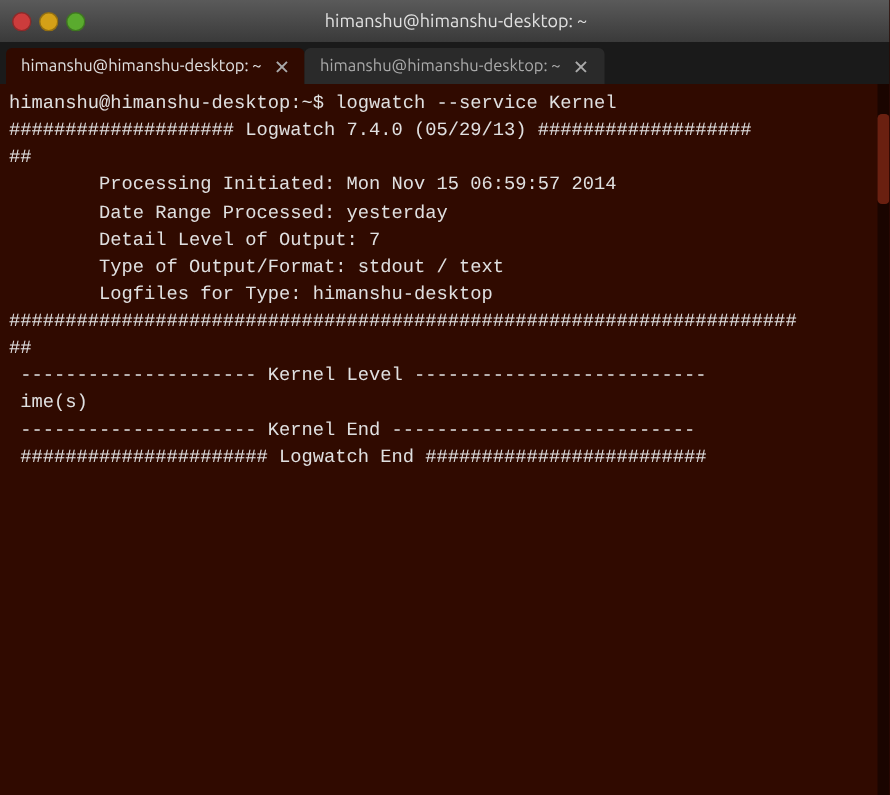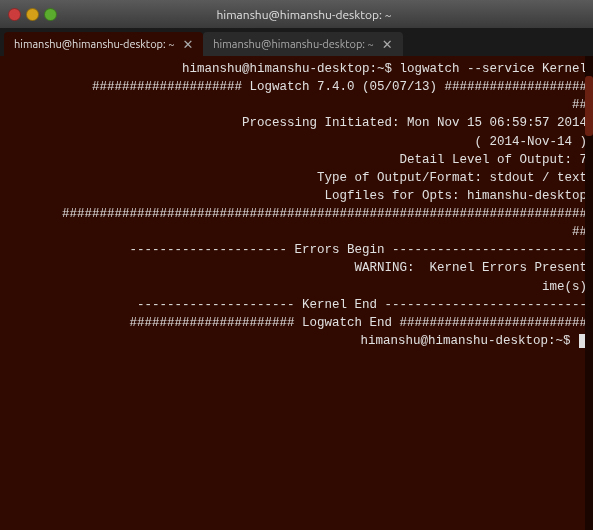--- a/index.html
+++ b/index.html
@@ -80,21 +80,20 @@
     
     .terminal {
       background: #300a00;
       color: #e0e0e0;
       font-size: 12.5px;
       font-family: 'Courier New', Courier, monospace;
       padding: 4px 6px;
       height: calc(530px - 28px - 28px);
       overflow: hidden;
       position: relative;
-      text-align: right;
     }
     .line {
       white-space: pre;
       line-height: 1.45;
       display: block;
     }
     
     .scrollbar {
       position: absolute;
       right: 0;
@@ -132,38 +131,36 @@
   <div class="tab inactive">
     <span>himanshu@himanshu-desktop: ~</span>
     <span class="tab-close">✕</span>
   </div>
 </div>
 
 <div class="terminal">
   <div id="terminal-lines">
       <div class="line">himanshu@himanshu-desktop:~$ logwatch --service Kernel</div>
       <div class="line"></div>
-      <div class="line">#################### Logwatch 7.4.0 (05/07/13) ###################</div>
+      <div class="line">#################### Logwatch 7.4.0 (05/29/13) ###################</div>
       <div class="line">##</div>
       <div class="line">        Processing Initiated: Mon Nov 15 06:59:57 2014</div>
-      <div class="line">                              ( 2014-Nov-14 )</div>
+      <div class="line">        Date Range Processed: yesterday</div>
       <div class="line">        Detail Level of Output: 7</div>
       <div class="line">        Type of Output/Format: stdout / text</div>
-      <div class="line">        Logfiles for Opts: himanshu-desktop</div>
+      <div class="line">        Logfiles for Type: himanshu-desktop</div>
       <div class="line">######################################################################</div>
       <div class="line">##</div>
       <div class="line"></div>
-      <div class="line"> --------------------- Errors Begin --------------------------</div>
+      <div class="line"> --------------------- Kernel Level --------------------------</div>
       <div class="line"></div>
-      <div class="line"> WARNING:  Kernel Errors Present</div>
       <div class="line"> ime(s)</div>
       <div class="line"></div>
       <div class="line"> --------------------- Kernel End ---------------------------</div>
       <div class="line"></div>
       <div class="line"></div>
       <div class="line"> ###################### Logwatch End #########################</div>
       <div class="line"></div>
-      <div class="line">himanshu@himanshu-desktop:~$ <span style="background: rgb(224, 224, 224); color: rgb(48, 10, 0); display: inline-block; width: 8px; height: 14px; vertical-align: middle; margin-left: 1px;">&nbsp;</span></div>
     </div>
   <div class="scrollbar">
     <div class="scrollbar-thumb"></div>
   </div>
 </div>
 
 </body></html>

